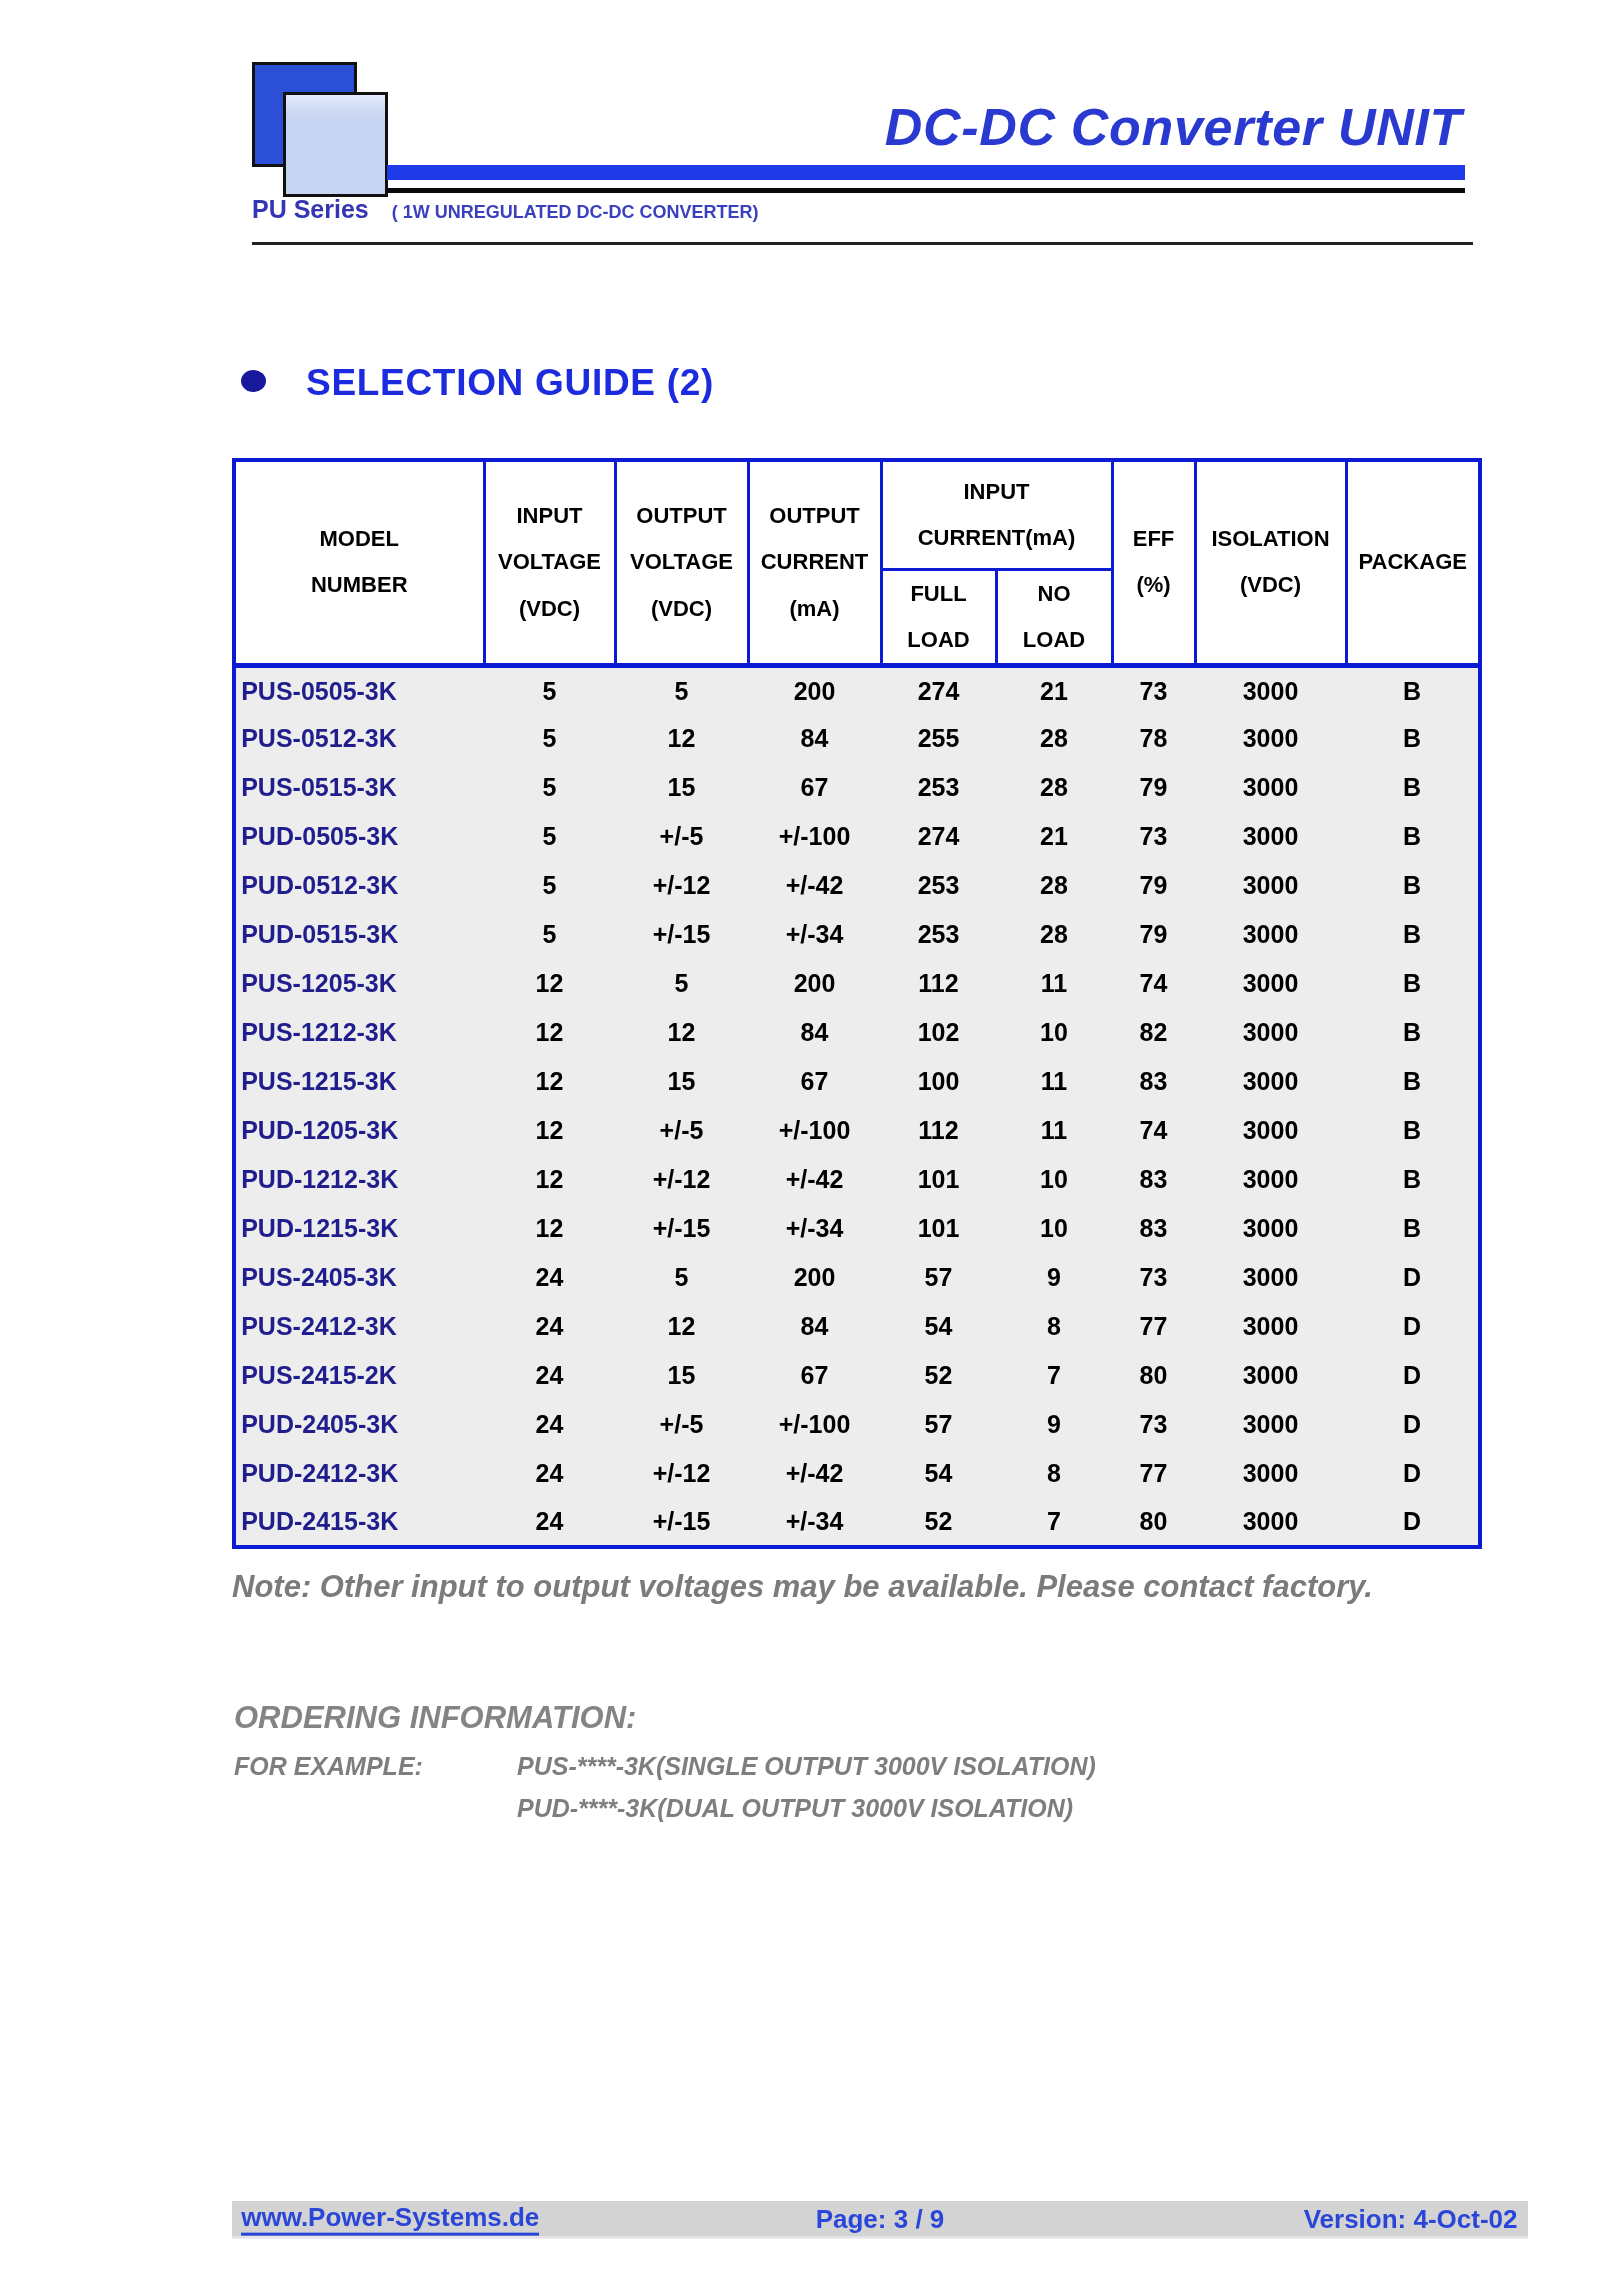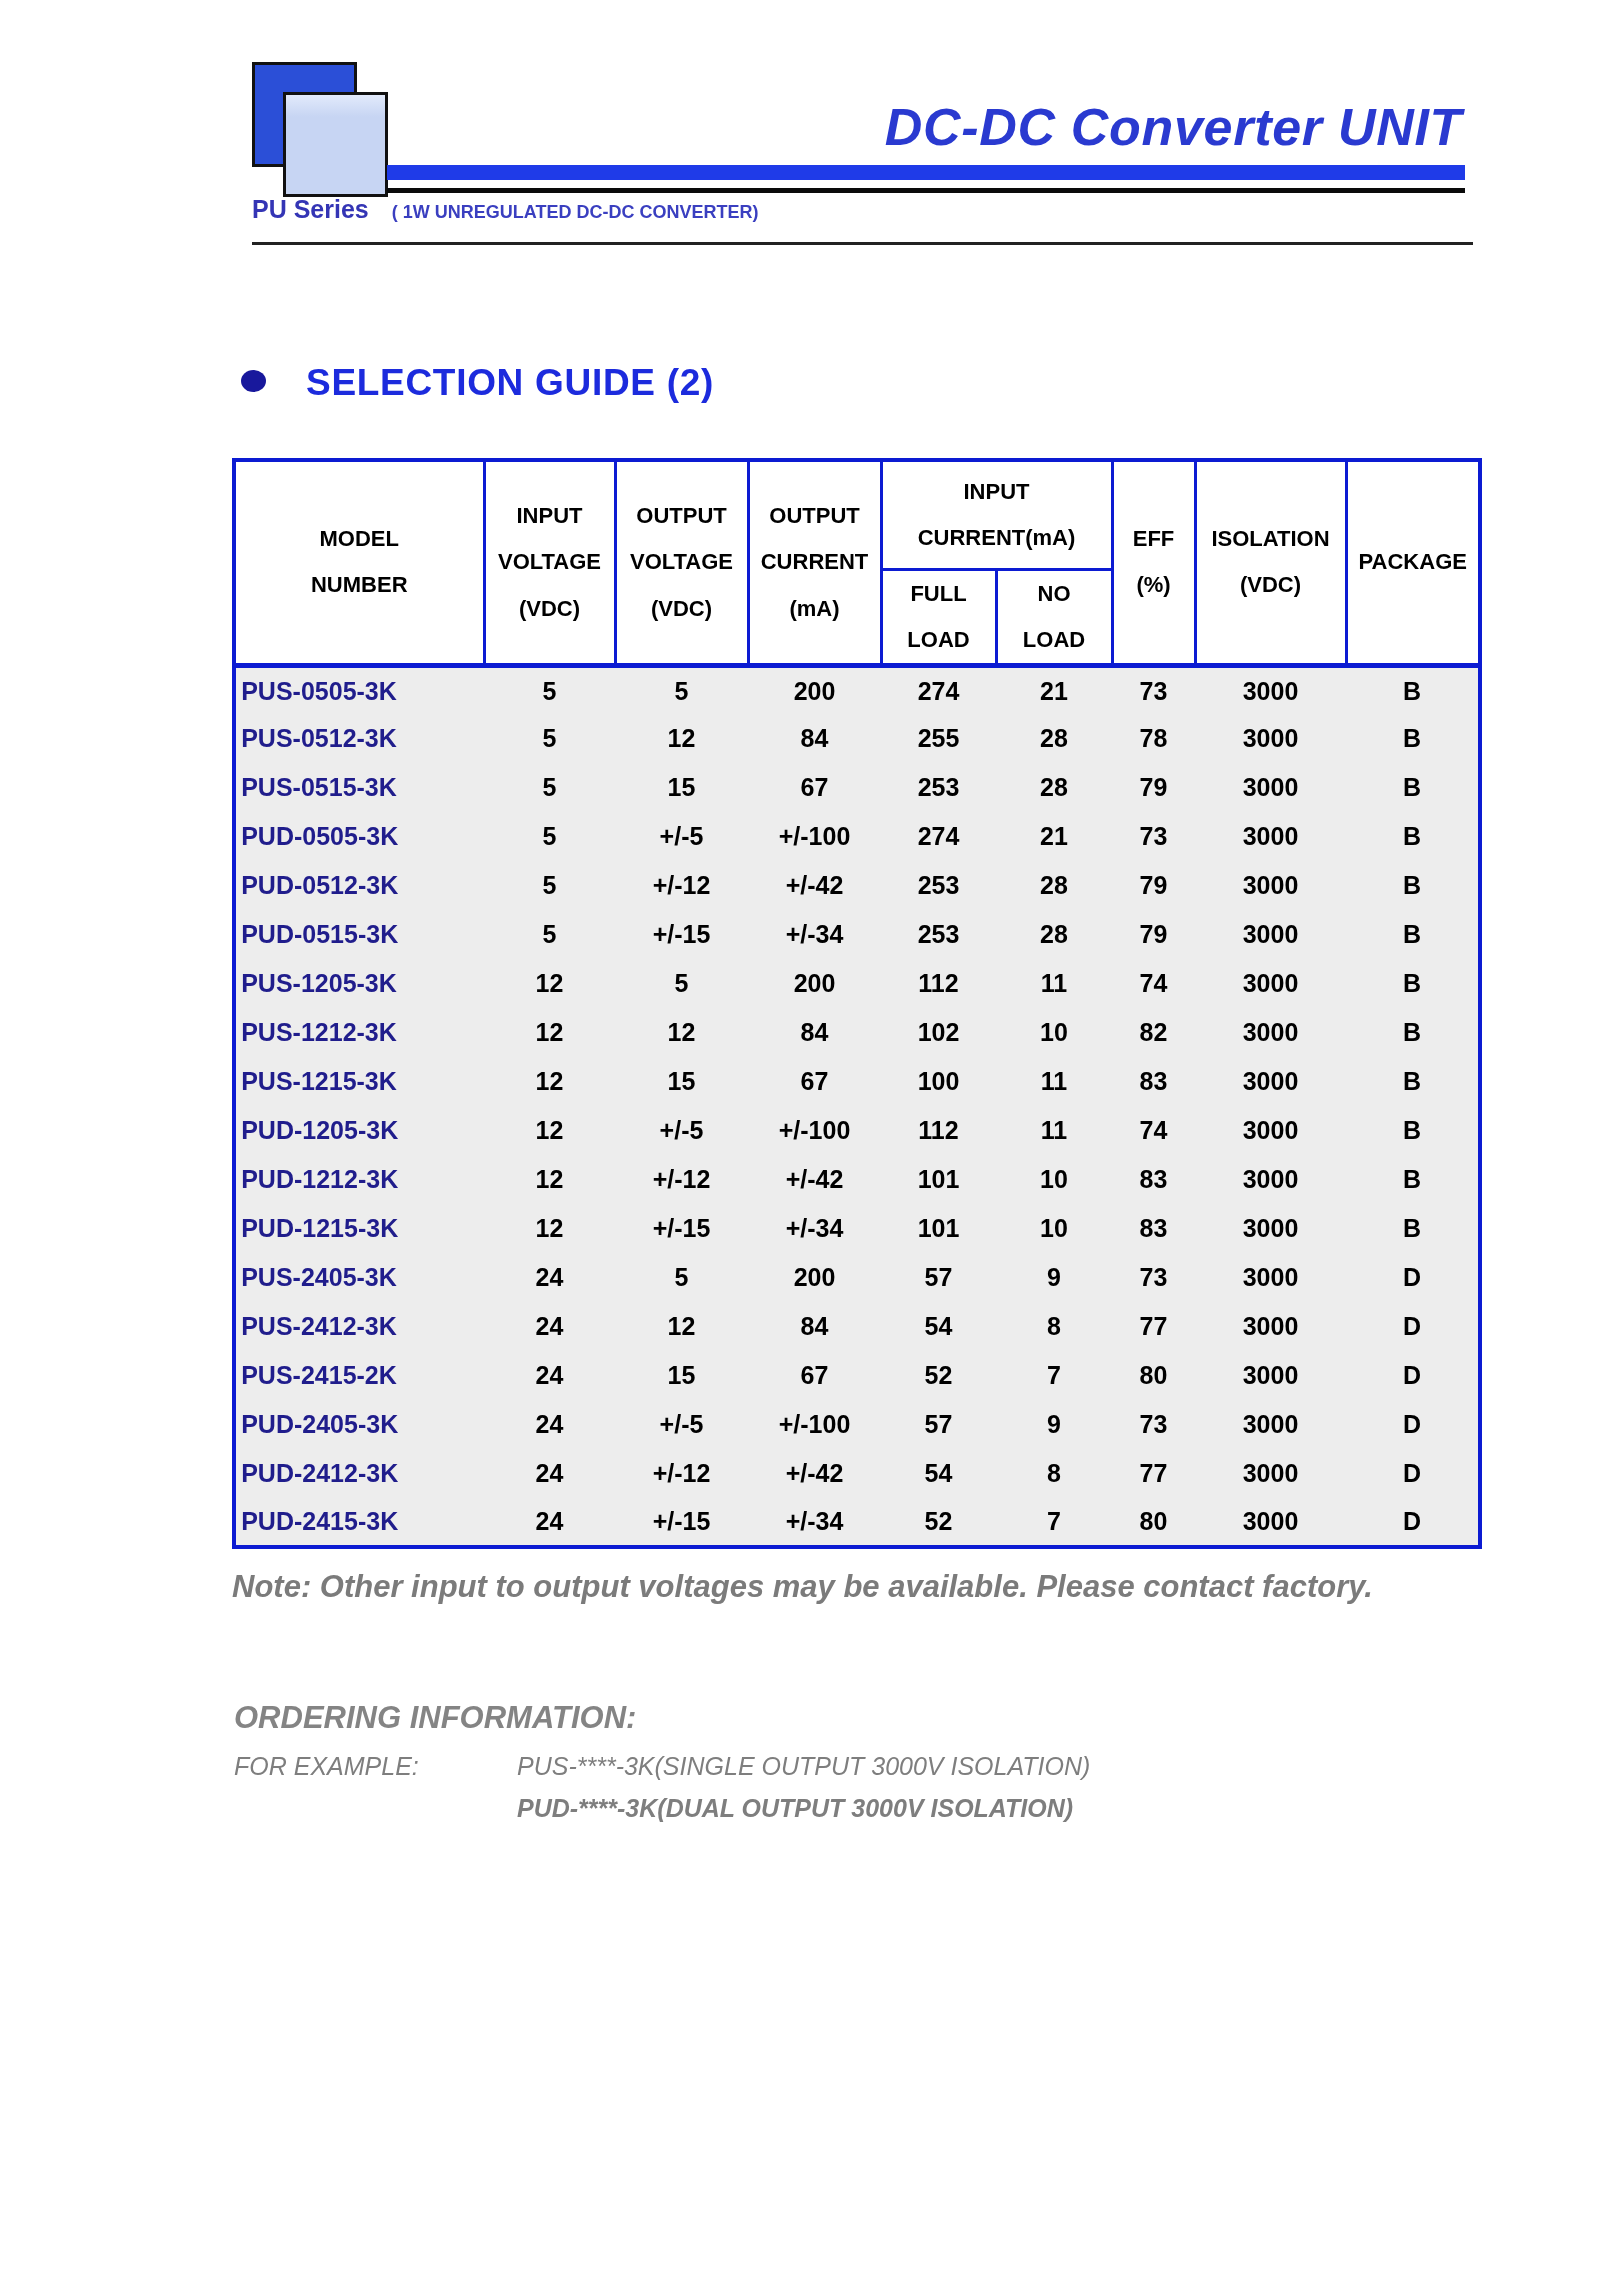--- a/index.html
+++ b/index.html
@@ -55,21 +55,21 @@
   .sel-table tbody td.td-model{text-align:left; padding-left:5.2px; color:#201d8c;}
   
   .note{
     position:absolute; left:232px; top:1569px; width:1283px;
     font-size:31px; font-weight:bold; font-style:italic; color:#7b7b7b;
   }
   .ordering-heading{
     position:absolute; left:234px; top:1700px;
     font-size:31px; font-weight:bold; font-style:italic; color:#848484;
   }
-  .example-row{position:absolute; left:234px; top:1752px; font-size:25px; font-weight:normal; font-style:italic; color:#7e7e7e; white-space:nowrap;}
+  .example-row{position:absolute; left:234px; top:1752px; font-size:25px; font-weight:bold; font-style:italic; color:#7e7e7e; white-space:nowrap;}
   .example-label{display:inline-block; width:283px;}
   .example2{position:absolute; left:517px; top:1794px; font-size:25px; font-weight:bold; font-style:italic; color:#7e7e7e; white-space:nowrap;text-align:right;}
   
   .footer-bar{
     position:absolute; left:232px; top:2201px; width:1296px; height:35px;
     background:#d3d3d3; box-shadow:0 2.6px 0 #e4e4e4;
   }
   .footer-bar span, .footer-bar a{
     position:absolute; top:50%; transform:translateY(-50%);
     font-size:26px; font-weight:bold; color:#2946d8; white-space:nowrap;
@@ -343,15 +343,20 @@
   </table>
 
   <div class="note">Note: Other input to output voltages may be available. Please contact factory.</div>
 
   <div class="ordering-heading">ORDERING INFORMATION:</div>
   <div class="example-row">
     <span class="example-label">FOR EXAMPLE:</span><span>PUS-****-3K(SINGLE OUTPUT 3000V ISOLATION)</span>
   </div>
   <div class="example2">PUD-****-3K(DUAL OUTPUT 3000V ISOLATION)</div>
 
+  <div class="footer-bar">
+    <a class="footer-site" href="#">www.Power-Systems.de</a>
+    <span class="footer-page">Page: 3 / 9</span>
+    <span class="footer-version">Version: 4-Oct-02</span>
+  </div>
 
 </div>
 
 
 </body></html>

